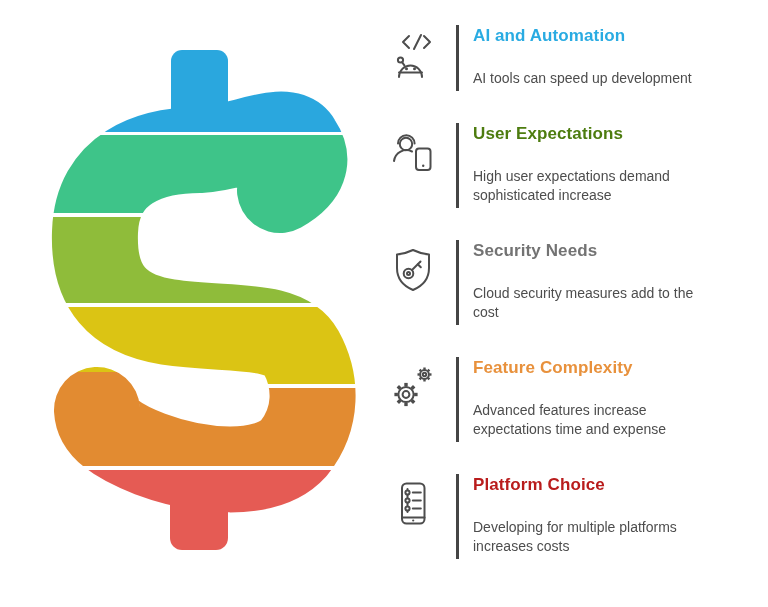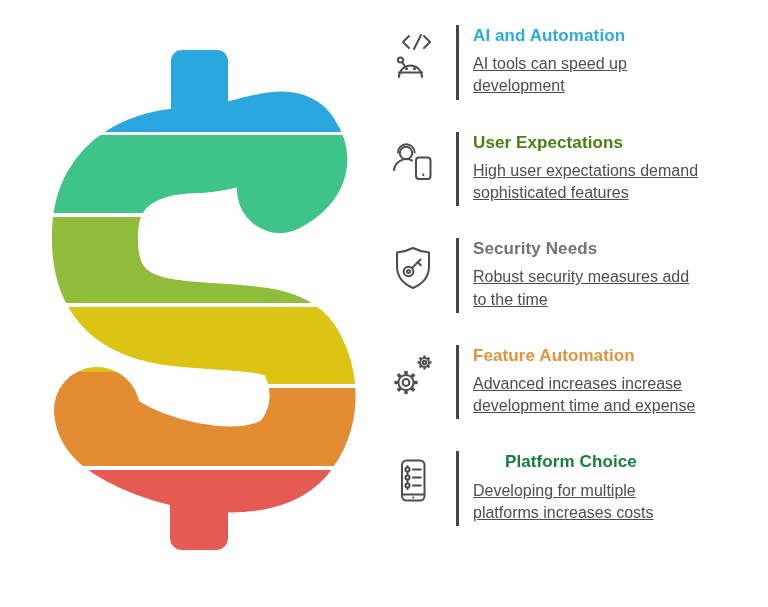--- a/index.html
+++ b/index.html
@@ -22,23 +22,22 @@
     border-left:3px solid #454545;
     padding:1px 0 2px 14px;
     min-height:60px;
     width:248px;
   }
   .item-title{
     font-size:17px;font-weight:bold;line-height:1.2;letter-spacing:.1px;
     display:block;
   }
   .item-desc{
-    margin-top:7px;font-size:16px;line-height:1.38;color:#4d4d4d;
+    margin-top:23px;font-size:14px;line-height:1.38;color:#4d4d4d;
     max-width:232px;
-    text-decoration:underline;
   }
 </style>
 </head>
 <body>
 
 <div class="canvas">
 
   <div class="dollar-wrap">
     <svg width="382" height="607" viewBox="0 0 382 607">
       <defs>
@@ -100,37 +99,37 @@
         <svg width="44" height="50" viewBox="0 0 44 50" fill="none" stroke="currentColor" stroke-width="2" stroke-linecap="round" stroke-linejoin="round">
           <circle cx="15" cy="16" r="6.2"></circle>
           <path d="M7,15.5 a8.3,8.3 0 0 1 16.6,0"></path>
           <path d="M3,33 a12.5,12.5 0 0 1 18,-9.5"></path>
           <rect x="25" y="20.5" width="14.5" height="21.5" rx="3"></rect>
           <circle cx="32.2" cy="37.8" r="1.2" fill="currentColor" stroke="none"></circle>
         </svg>
       </div>
       <div class="text-block">
         <span class="item-title" style="color: #4d7c0f;">User Expectations</span>
-        <div class="item-desc">High user expectations demand sophisticated features</div>
+        <div class="item-desc">High user expectations demand sophisticated increase</div>
       </div>
     </div>
 
     <div class="item">
       <div class="icon-box">
         <svg width="44" height="50" viewBox="0 0 44 50" fill="none" stroke="currentColor" stroke-width="2" stroke-linecap="round" stroke-linejoin="round">
           <path d="M22,5 C27,7.5 33,9 38,9.5 V23 C38,34 31.5,41 22,45 C12.5,41 6,34 6,23 V9.5 C11,9 17,7.5 22,5 Z"></path>
           <circle cx="17.5" cy="28.5" r="4.8"></circle>
           <circle cx="17.5" cy="28.5" r="1.5"></circle>
           <path d="M21,25 L29.5,16.5"></path>
           <path d="M26.8,19.2 l3,3"></path>
         </svg>
       </div>
       <div class="text-block">
         <span class="item-title" style="color: #737373;">Security Needs</span>
-        <div class="item-desc">Robust security measures add to the time</div>
+        <div class="item-desc">Cloud security measures add to the cost</div>
       </div>
     </div>
 
     <div class="item">
       <div class="icon-box">
         <svg width="44" height="50" viewBox="0 0 44 50" fill="none" stroke="currentColor" stroke-width="2" stroke-linecap="round" stroke-linejoin="round">
           <circle cx="15" cy="32.5" r="7.6"></circle>
           <circle cx="15" cy="32.5" r="3.4"></circle>
           <g stroke-width="3.4" stroke-linecap="butt">
             <path d="M23.1,32.5 L26.6,32.5"></path>
@@ -150,40 +149,40 @@
             <path d="M33.5,17.3 L33.5,19.5"></path>
             <path d="M30.1,15.9 L28.6,17.4"></path>
             <path d="M28.7,12.5 L26.5,12.5"></path>
             <path d="M30.1,9.1 L28.6,7.6"></path>
             <path d="M33.5,7.7 L33.5,5.5"></path>
             <path d="M36.9,9.1 L38.4,7.6"></path>
           </g>
         </svg>
       </div>
       <div class="text-block">
-        <span class="item-title" style="color: rgb(232, 145, 60);">Feature Automation</span>
-        <div class="item-desc">Advanced increases increase development time and expense</div>
+        <span class="item-title" style="color: rgb(232, 145, 60);">Feature Complexity</span>
+        <div class="item-desc">Advanced features increase expectations time and expense</div>
       </div>
     </div>
 
     <div class="item">
       <div class="icon-box">
         <svg width="44" height="50" viewBox="0 0 44 50" fill="none" stroke="currentColor" stroke-width="2" stroke-linecap="round" stroke-linejoin="round">
           <rect x="11" y="4.5" width="22.5" height="40" rx="4.5"></rect>
           <path d="M11,38.5 h22.5"></path>
           <circle cx="22.2" cy="41.5" r="1.1" fill="currentColor" stroke="none"></circle>
           <path d="M16.5,10 v23"></path>
           <circle cx="16.5" cy="13.5" r="2.1" fill="#ffffff"></circle>
           <circle cx="16.5" cy="21.5" r="2.1" fill="#ffffff"></circle>
           <circle cx="16.5" cy="29.5" r="2.1" fill="#ffffff"></circle>
           <path d="M21.8,13.5 h8"></path>
           <path d="M21.8,21.5 h8"></path>
           <path d="M21.8,29.5 h8"></path>
         </svg>
       </div>
       <div class="text-block">
-        <span class="item-title" style="color: #15803d; margin-left: 32px;">Platform Choice</span>
+        <span class="item-title" style="color: #b91c1c;">Platform Choice</span>
         <div class="item-desc">Developing for multiple platforms increases costs</div>
       </div>
     </div>
 
   </div>
 </div>
 
 </body></html>

